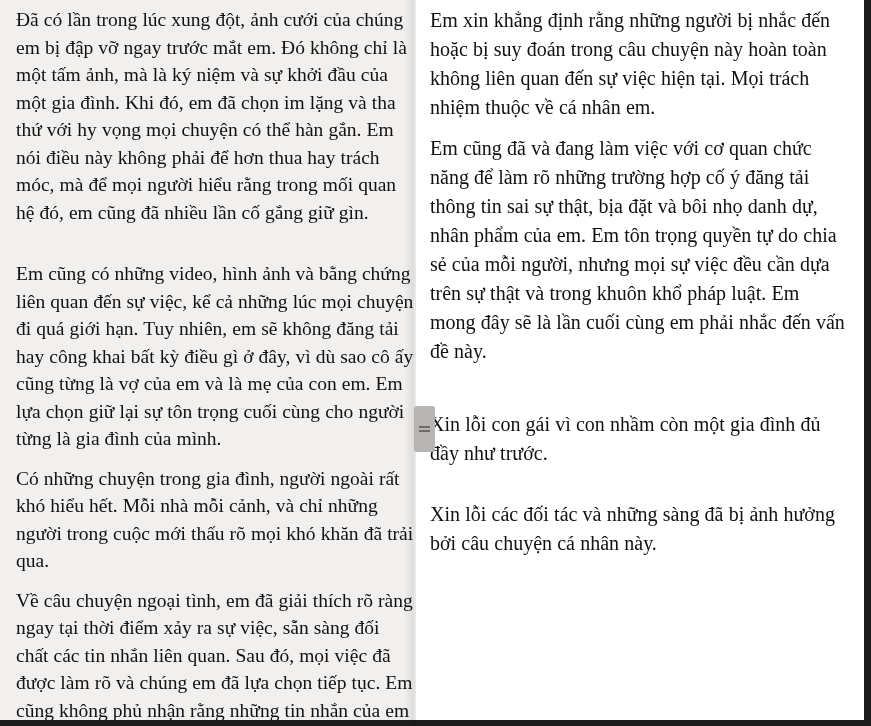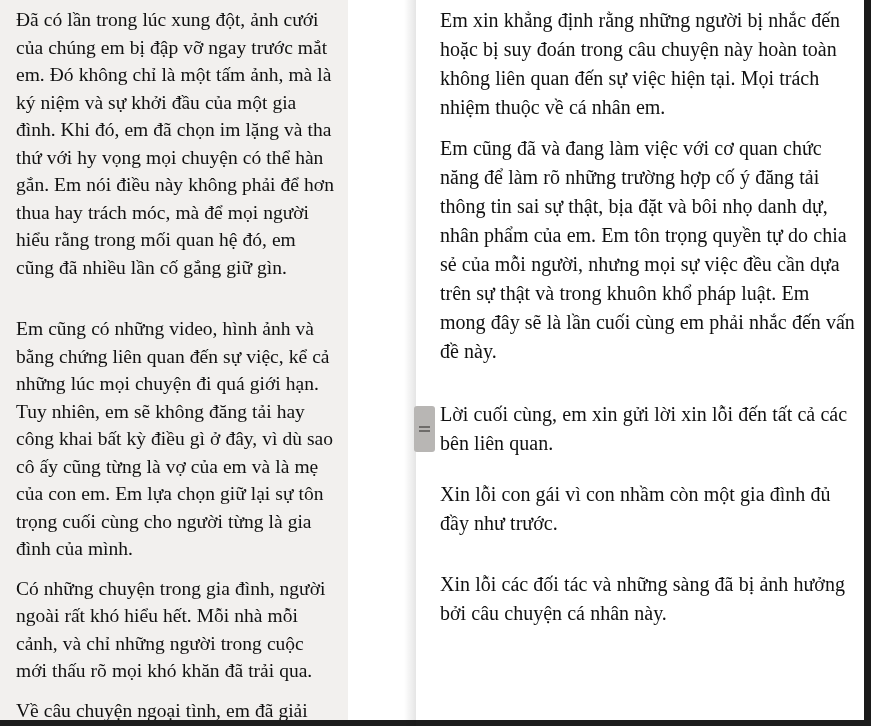--- a/index.html
+++ b/index.html
@@ -20,27 +20,27 @@
     background: #ffffff;
     overflow: hidden;
   }
   .column {
     position: absolute;
     top: 0;
     box-sizing: border-box;
   }
   .col-left {
     left: 0;
-    width: 348px;
+    width: 424px;
     height: 726px;
     padding: 6px 10px 16px 16px;
     background: #f2f0ee;
   }
   .col-right {
-    left: 424px;
+    left: 414px;
     width: 447px;
     height: 726px;
     padding: 6px 14px 0 16px;
     background: #ffffff;
   }
   .col-left p, .col-right p {
     margin: 0 0 12px 0;
     font-size: 19.5px;
     line-height: 27.5px;
     color: #111111;
@@ -120,21 +120,20 @@
     <p>Có những chuyện trong gia đình, người ngoài rất khó hiểu hết. Mỗi nhà mỗi cảnh, và chỉ những người trong cuộc mới thấu rõ mọi khó khăn đã trải qua.</p>
     <p>Về câu chuyện ngoại tình, em đã giải thích rõ ràng ngay tại thời điểm xảy ra sự việc, sẵn sàng đối chất các tin nhắn liên quan. Sau đó, mọi việc đã được làm rõ và chúng em đã lựa chọn tiếp tục. Em cũng không phủ nhận rằng những tin nhắn của em có thể gây hiểu nhầm — và đó là điều em</p>
   </div>
 
   <div class="shade-right"></div>
 
   <div class="column col-right">
     <p>Em xin khẳng định rằng những người bị nhắc đến hoặc bị suy đoán trong câu chuyện này hoàn toàn không liên quan đến sự việc hiện tại. Mọi trách nhiệm thuộc về cá nhân em.</p>
     <p>Em cũng đã và đang làm việc với cơ quan chức năng để làm rõ những trường hợp cố ý đăng tải thông tin sai sự thật, bịa đặt và bôi nhọ danh dự, nhân phẩm của em. Em tôn trọng quyền tự do chia sẻ của mỗi người, nhưng mọi sự việc đều cần dựa trên sự thật và trong khuôn khổ pháp luật. Em mong đây sẽ là lần cuối cùng em phải nhắc đến vấn đề này.</p>
     <div class="gap-lg"></div>
-    <p>Lời cuối cùng, em xin gửi lời xin lỗi đến tất cả các bên liên quan.</p>
     <div class="gap-md"></div>
     <p>Xin lỗi con gái vì con nhầm còn một gia đình đủ đầy như trước.</p>
     <div class="gap-md"></div>
     <div class="gap-md"></div>
     <p>Xin lỗi các đối tác và những sàng đã bị ảnh hưởng bởi câu chuyện cá nhân này.</p>
   </div>
 
   <div class="divider-handle">
     <span class="bars">
       <i></i>

